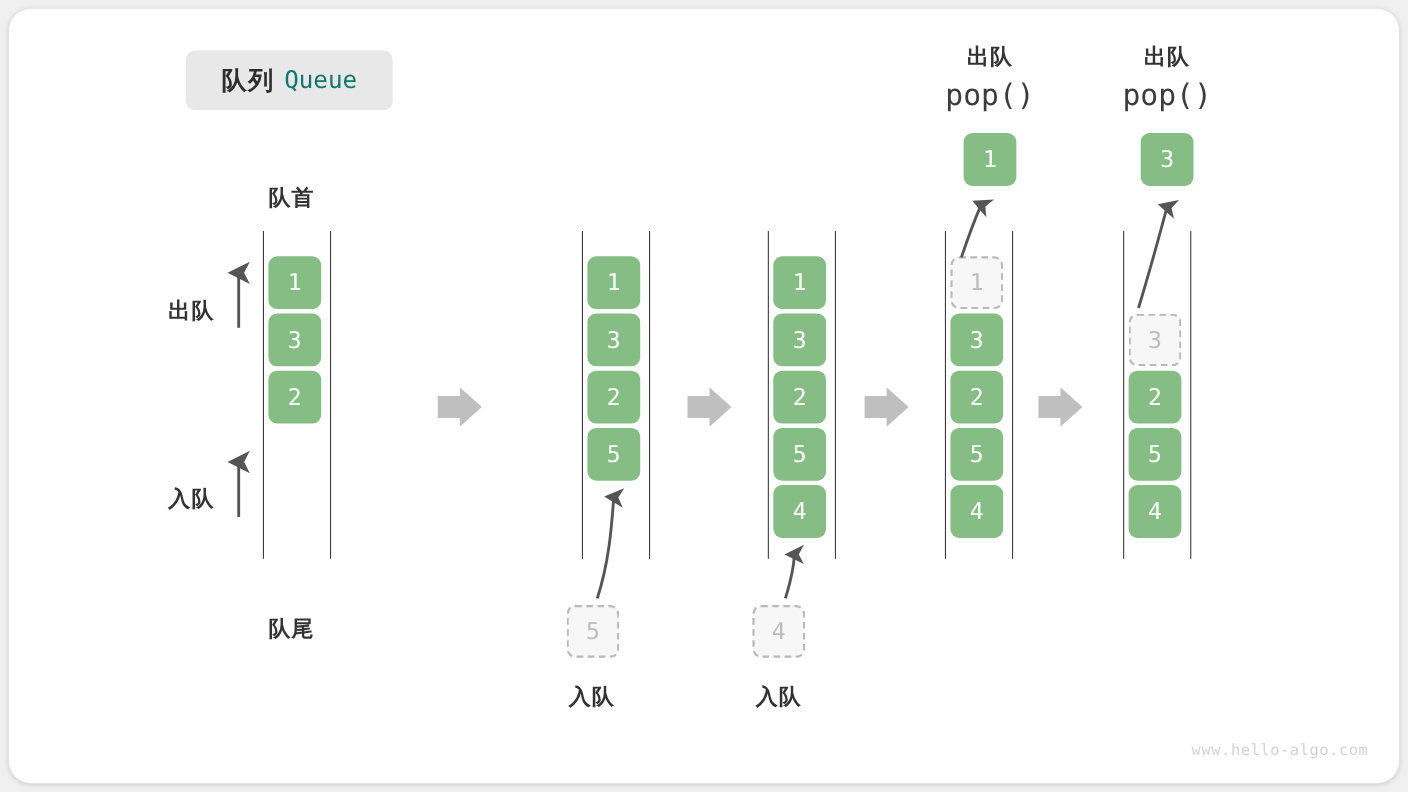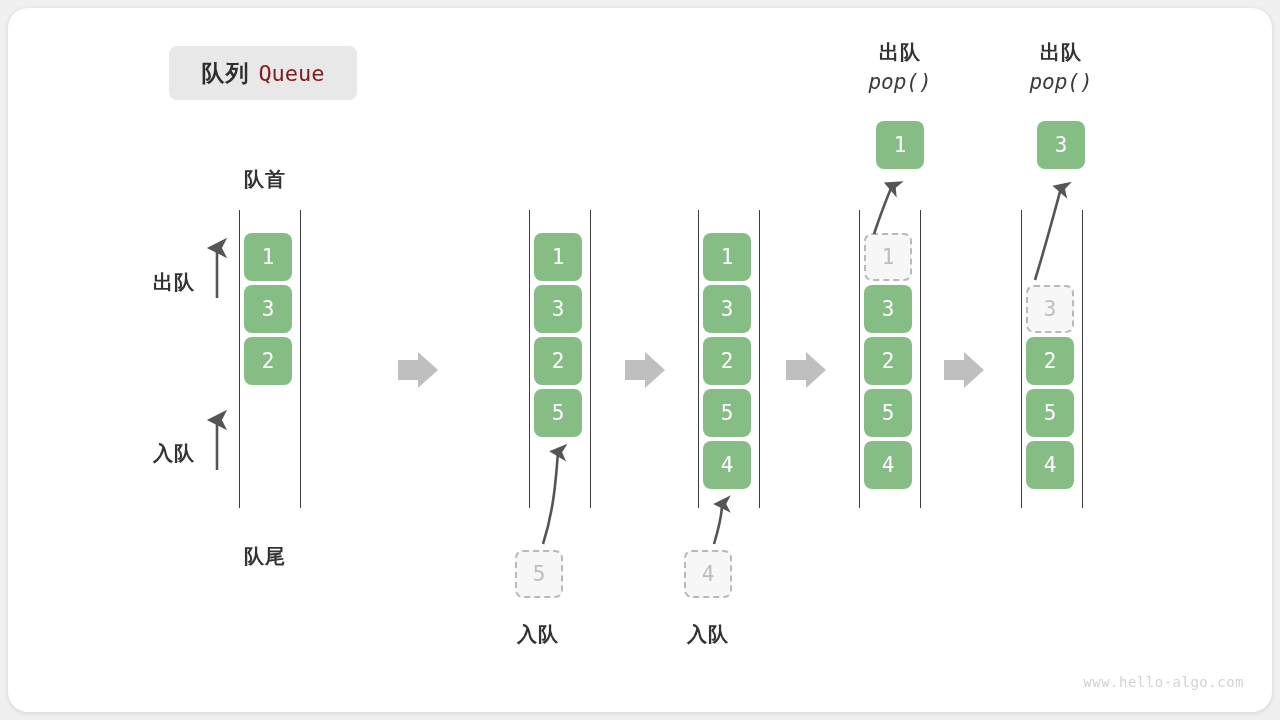--- a/index.html
+++ b/index.html
@@ -22,21 +22,21 @@
   #title-chip{
     left:161px;top:38px;width:188px;height:54px;
     background:#e8e8e8;border-radius:8px;
     display:flex;align-items:center;justify-content:center;
   }
   #title-chip .cn{
     font-size:23px;font-weight:bold;color:#2e2e2e;letter-spacing:1px;
   }
   #title-chip .en{
     font-family:"DejaVu Sans Mono","Liberation Mono",monospace;
-    font-size:22px;color:#7f1d1d;margin-left:9px;
+    font-size:22px;color:#0f766e;margin-left:9px;
   }
 
   
   .rail{
     width:1px;background:#3c3c3c;
   }
   .rail-l{}
   .rail-r{}
 
   
@@ -60,21 +60,21 @@
   }
   .op-label{
     text-align:center;white-space:nowrap;line-height:1.45;
   }
   .op-label .cn{
     display:block;font-size:20px;font-weight:bold;color:#333333;letter-spacing:1px;
   }
   .op-label .code{
     display:block;
     font-family:"DejaVu Sans Mono","Liberation Mono",monospace;
-    font-size:21px;color:#3c3c3c;font-style:italic;
+    font-size:27px;color:#3c3c3c;
   }
   .op-label .code .num{color:#3c9e4e;font-weight:bold;}
 
   
   #watermark{
     right:28px;bottom:22px;
     font-family:"DejaVu Sans Mono","Liberation Mono",monospace;
     font-size:14px;color:#d2d2d2;letter-spacing:0.5px;
   }
 
@@ -85,21 +85,21 @@
 
 <div id="card">
   <div id="stage">
 
     <div class="abs" id="title-chip">
       <span class="cn">队列</span>
       <span class="en">Queue</span>
     </div>
 
     <div class="abs cn-label" style="left:236px;top:158px;text-align:right;">队首</div>
-    <div class="abs cn-label" style="left:236px;top:535px;">队尾</div>
+    <div class="abs cn-label" style="left:236px;top:550px;">队尾</div>
 
     <div class="abs cn-label" style="left:145px;top:261px;">出队</div>
     <div class="abs cn-label" style="left:145px;top:432px;">入队</div>
 
     <div class="abs rail rail-l" style="left:231px;top:202px;height:298px;"></div>
     <div class="abs rail rail-r" style="left:292px;top:202px;height:298px;"></div>
     <div class="abs cell filled" style="left:236px;top:225px;">1</div>
     <div class="abs cell filled" style="left:236px;top:277px;">3</div>
     <div class="abs cell filled" style="left:236px;top:329px;">2</div>
 

